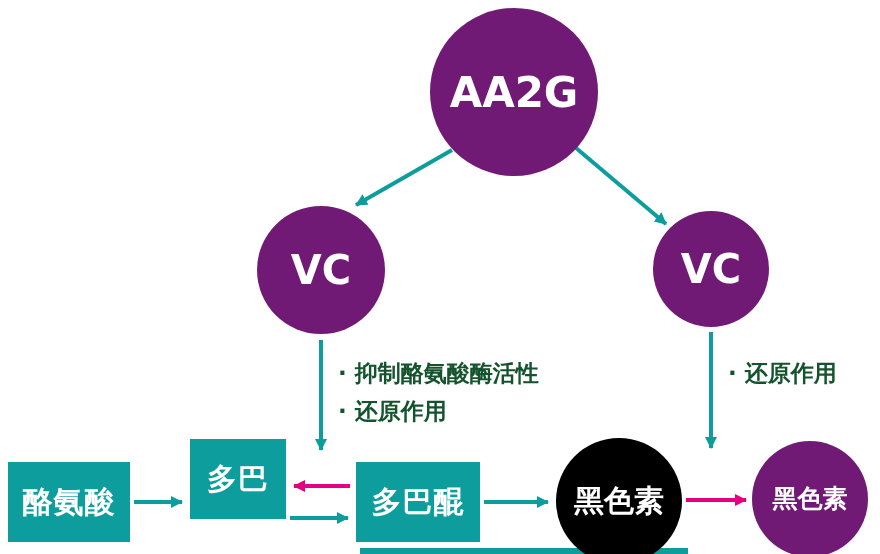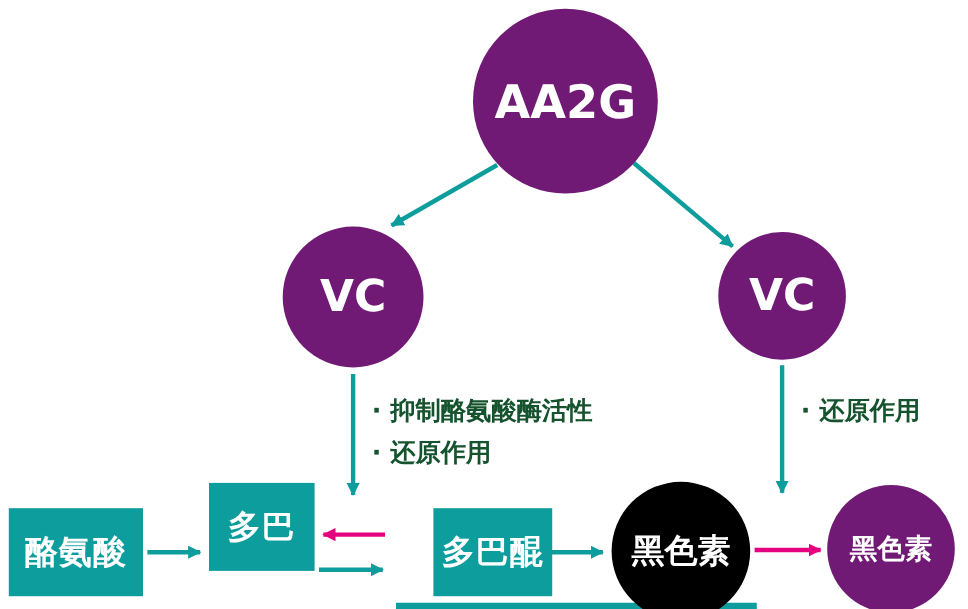--- a/index.html
+++ b/index.html
@@ -55,21 +55,21 @@
   }
 
   .aa2g   { left: 430px; top: 8px;   width: 168px; height: 168px; font-size: 42px; }
   .vcl    { left: 257px; top: 206px; width: 128px; height: 128px; font-size: 40px; }
   .vcr    { left: 653px; top: 211px; width: 116px; height: 116px; font-size: 40px; }
   .melanin{ left: 556px; top: 438px; width: 126px; height: 126px; font-size: 30px; }
   .reduced{ left: 752px; top: 441px; width: 116px; height: 116px; font-size: 25px; line-height: 1.25; }
 
   .tyrosine    { left: 8px;   top: 462px; width: 122px; height: 80px; }
   .dopa        { left: 190px; top: 439px; width: 96px;  height: 80px; }
-  .dopaquinone { left: 356px; top: 462px; width: 108px; height: 80px; margin-left: 38px; }
+  .dopaquinone { left: 356px; top: 462px; width: 124px; height: 80px; }
 
   .note-left-1  { left: 338px; top: 358px; }
   .note-left-2  { left: 338px; top: 396px; }
   .note-right-1 { left: 728px; top: 358px; }
 </style>
 </head>
 <body>
 
 <div class="canvas">
 

